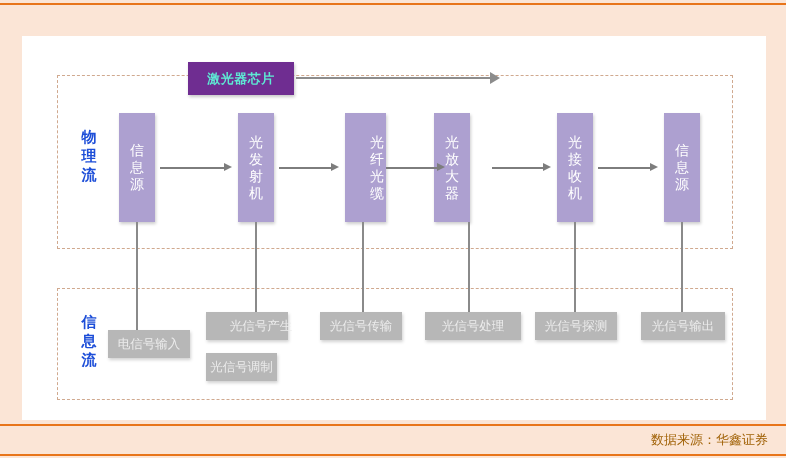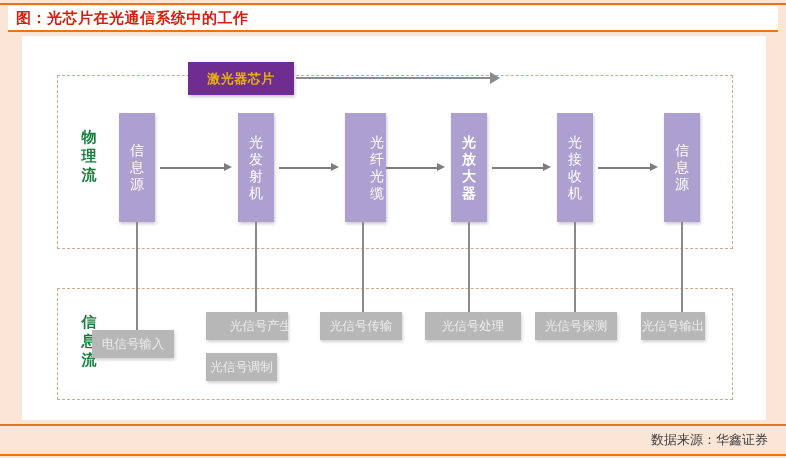--- a/index.html
+++ b/index.html
@@ -78,35 +78,35 @@
     left: 57px; top: 288px;
     width: 676px; height: 112px;
   }
 
   
   .section-label {
     position: absolute;
     width: 22px;
     font-size: 15px;
     font-weight: bold;
-    color: #15803d;
+    color: #1d4ed8;
     line-height: 19px;
     text-align: center;
     letter-spacing: 0px;
     writing-mode: horizontal-tb;
     word-break: break-all;
   }
   #label-physical { left: 78px; top: 127px; }
   #label-info { left: 78px; top: 312px; }
 
   
   .chip-box {
     position: absolute;
     background: #6f2d91;
-    color: #eab308;
+    color: #5eead4;
     font-size: 13px;
     font-weight: bold;
     display: flex;
     align-items: center;
     justify-content: center;
     letter-spacing: 0.5px;
     box-shadow: 1px 2px 3px rgba(0,0,0,0.22);
     height: 33px;
   }
   #chip-laser { left: 188px; top: 62px; width: 106px; }
@@ -192,52 +192,49 @@
   .footer {
     position: absolute;
     left: 0; top: 426px;
     width: 786px; height: 28px;
     background: #fbe5d6;
   }
   .footer-text {
     position: absolute;
     right: 18px; top: 431px;
     font-size: 13px;
-    color: #404040;
+    color: #a16207;
     white-space: nowrap;
   }
 </style>
 </head>
 <body>
 
 <div id="page">
 
   <div class="frame-top-rule"></div>
 
-  <div class="title-bar">
-    <div class="title-text">图：光芯片在光通信系统中的工作</div>
-  </div>
 
   <div class="canvas"></div>
 
   <div class="dashed-region" id="region-physical"></div>
   <div class="dashed-region" id="region-info"></div>
 
   <div class="section-label" id="label-physical">物理流</div>
   <div class="section-label" id="label-info">信息流</div>
 
   <div class="chip-box" id="chip-laser">激光器芯片</div>
   <div class="chip-arrow-line"></div>
   <div class="chip-arrow-head"></div>
 
   <div id="stages-layer">
       <div class="stage-box" style="left: 119px;">信息源</div>
       <div class="stage-box" style="left: 238px;">光发射机</div>
       <div class="stage-box" style="left: 345px; padding-left: 32px;">光纤光缆</div>
-      <div class="stage-box" style="left: 451px; font-weight: bold;">光放大器</div>
+      <div class="stage-box" style="left: 434px;">光放大器</div>
       <div class="stage-box" style="left: 557px;">光接收机</div>
       <div class="stage-box" style="left: 664px;">信息源</div>
     </div>
   <div id="arrows-layer">
       <div class="flow-arrow-line" style="left: 160px; width: 64px;"></div>
       <div class="flow-arrow-head" style="left: 224px;"></div>
       <div class="flow-arrow-line" style="left: 279px; width: 52px;"></div>
       <div class="flow-arrow-head" style="left: 331px;"></div>
       <div class="flow-arrow-line" style="left: 386px; width: 51px;"></div>
       <div class="flow-arrow-head" style="left: 437px;"></div>
@@ -248,27 +245,27 @@
     </div>
   <div id="connectors-layer">
       <div class="connector" style="left: 136px; height: 116px;"></div>
       <div class="connector" style="left: 255px; height: 96px;"></div>
       <div class="connector" style="left: 362px; height: 96px;"></div>
       <div class="connector" style="left: 468px; height: 96px;"></div>
       <div class="connector" style="left: 574px; height: 96px;"></div>
       <div class="connector" style="left: 681px; height: 96px;"></div>
     </div>
   <div id="signals-layer">
-      <div class="signal-box" style="left: 92px; top: 330px; width: 82px;">电信号输入</div>
+      <div class="signal-box" style="left: 108px; top: 330px; width: 82px;">电信号输入</div>
       <div class="signal-box" style="left: 206px; top: 312px; width: 82px; padding-left: 28px;">光信号产生</div>
       <div class="signal-box" style="left: 206px; top: 353px; width: 71px; text-align: right;">光信号调制</div>
       <div class="signal-box" style="left: 320px; top: 312px; width: 82px;">光信号传输</div>
       <div class="signal-box" style="left: 425px; top: 312px; width: 96px;">光信号处理</div>
       <div class="signal-box" style="left: 535px; top: 312px; width: 82px;">光信号探测</div>
-      <div class="signal-box" style="left: 641px; top: 312px; width: 64px;">光信号输出</div>
+      <div class="signal-box" style="left: 641px; top: 312px; width: 84px;">光信号输出</div>
     </div>
 
   <div class="frame-bottom-rule"></div>
   <div class="footer"></div>
   <div class="footer-text">数据来源：华鑫证券</div>
   <div class="frame-bottom-rule2"></div>
 
 </div>
 
 </body></html>

